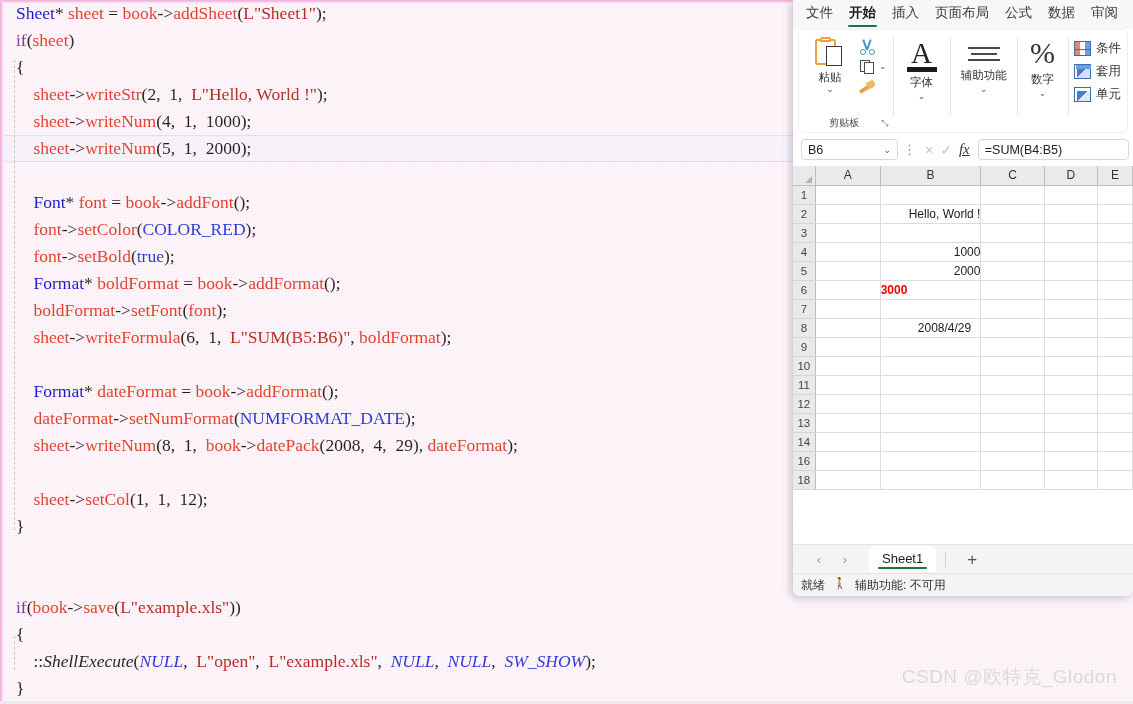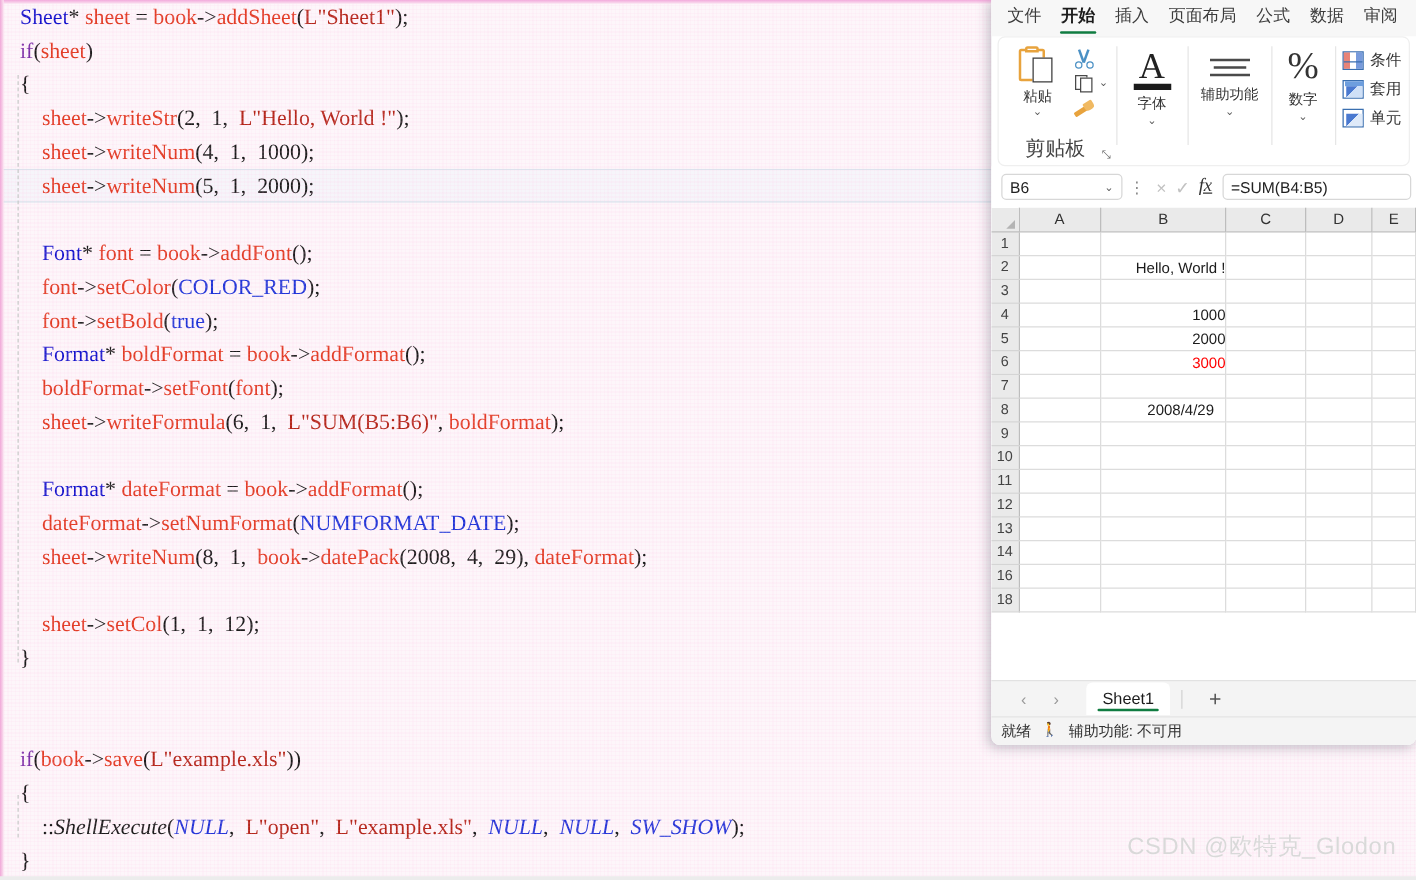--- a/index.html
+++ b/index.html
@@ -92,21 +92,21 @@
     margin:0 5px; border-radius:6px;
     display:flex; align-items:stretch; position:relative;
     border:1px solid #efefef;
   }
   .rgroup { position:relative; display:flex; flex-direction:column; align-items:center;
             padding:4px 6px 0; }
   .rgroup + .rgroup::before {
     content:""; position:absolute; left:0; top:7px; bottom:16px; width:1px; background:#e6e6e6;
   }
   .rgroup-title { position:absolute; bottom:2px; left:0; right:3px; text-align:center;
-                  font-size:16px; color:#444; }
+                  font-size:10px; color:#444; }
 
   
   #group-clipboard { width:99px; }
   .clip-top { display:flex; align-items:flex-start; gap:4px; margin-top:3px; }
   .paste-col { display:flex; flex-direction:column; align-items:center; width:50px; }
   .paste-icon { width:30px; height:32px; position:relative; }
   .paste-icon .board {
     position:absolute; left:0; top:2px; width:21px; height:26px;
     border:2px solid #e8a33d; border-radius:2px; background:#fff;
   }
@@ -217,21 +217,21 @@
                      border-left:7px solid transparent; border-bottom:7px solid #b4b4b4; }
   th.colh { height:19px; background:#eaeaea; border-right:1px solid #bdbdbd;
             border-bottom:1px solid #bdbdbd; font-weight:normal; color:#333; font-size:12px; }
   th.rowh { width:24px; height:19px; background:#eaeaea; border-right:1px solid #bdbdbd;
             border-bottom:1px solid #d5d5d5; font-weight:normal; color:#444; font-size:11.5px;
             text-align:center; }
   td.cell { height:19px; border-right:1px solid #dcdcdc; border-bottom:1px solid #dcdcdc;
             background:#fff; padding:0 3px; overflow:hidden; white-space:nowrap; }
   td.cell.num { text-align:right; }
   td.cell.ctr { text-align:center;padding-left:28px; }
-  td.cell.bold-red { color:#ff0000; font-weight:normal; text-align:right; }
+  td.cell.bold-red { color:#ff0000; font-weight:bold; }
 
   
   #tabbar {
     height:29px; flex:none; background:#f4f4f4; display:flex; align-items:center;
     padding-left:14px; gap:2px; border-top:1px solid #e2e2e2;
   }
   .nav-arrow { width:24px; text-align:center; color:#9a9a9a; font-size:13px; }
   .sheet-tab {
     position:relative; background:#ffffff; border-radius:5px 5px 0 0;
     padding:4px 13px 5px; font-size:13px; color:#1b1b1b; margin-left:10px;

